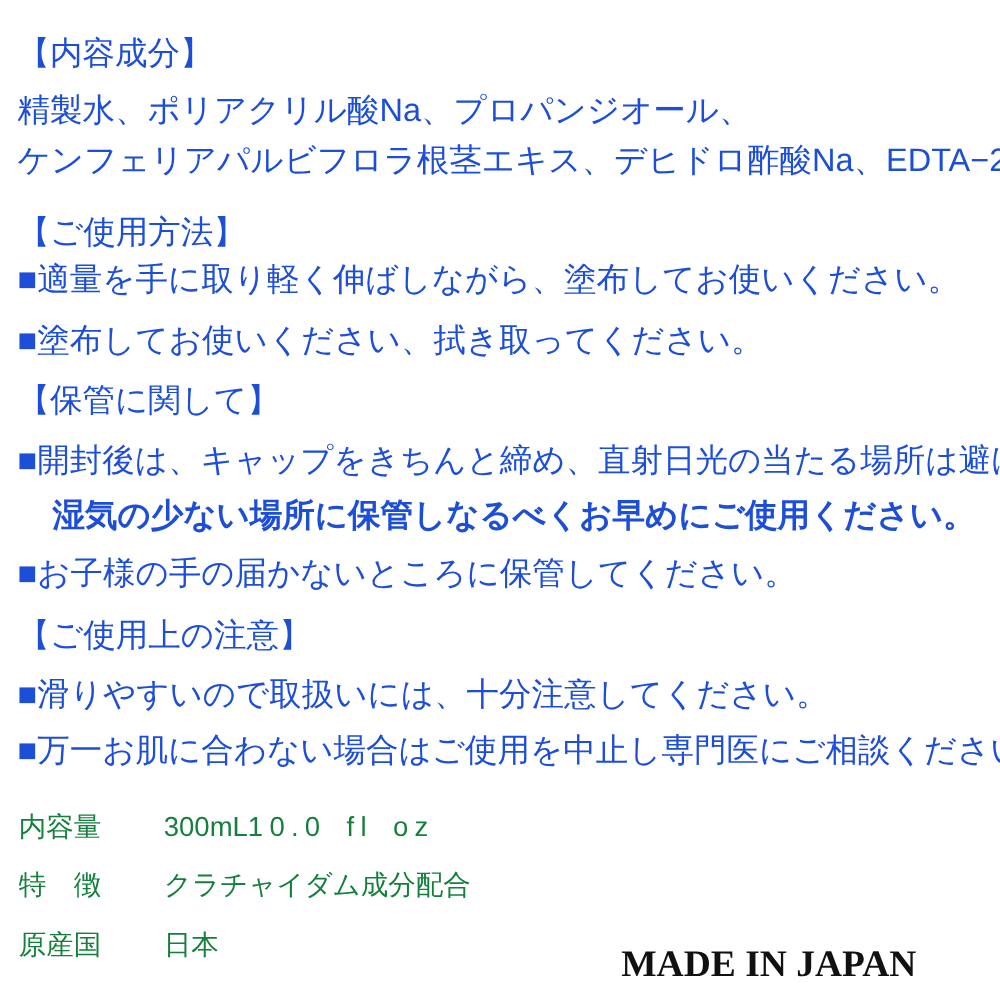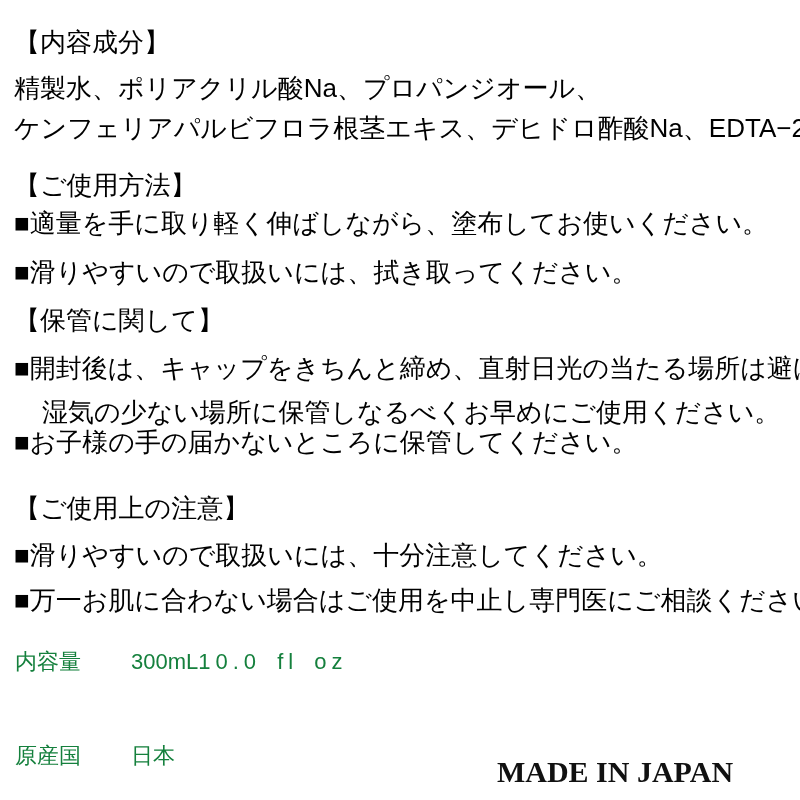--- a/index.html
+++ b/index.html
@@ -18,24 +18,25 @@
     font-family: "Liberation Sans", "DejaVu Sans", sans-serif;
     color: #1a1a1a;
   }
   .jline {
     position: absolute;
     left: 14px;
     font-size: 26px;
     line-height: 34px;
     white-space: nowrap;
     letter-spacing: 0px;
-    color: #000000;
+    color: #1d4ed8;
   }
   .jline.indent {
     left: 42px;
+    font-weight: bold;
   }
   .info-row {
     position: absolute;
     left: 15px;
     font-size: 22px;
     line-height: 40px;
     white-space: nowrap;
     color: #15803d;
     display: flex;
     align-items: baseline;
@@ -71,35 +72,40 @@
 <body>
 
 <div class="page">
 
   <div class="jline" style="top:25px">【内容成分】</div>
   <div class="jline" style="top:71px">精製水、ポリアクリル酸Na、プロパンジオール、</div>
   <div class="jline" style="top:111px">ケンフェリアパルビフロラ根茎エキス、デヒドロ酢酸Na、EDTA−2Na</div>
 
   <div class="jline" style="top:168px">【ご使用方法】</div>
   <div class="jline" style="top:206px">■適量を手に取り軽く伸ばしながら、塗布してお使いください。</div>
-  <div class="jline" style="top:255px">■滑りやすいので取扱いには、拭き取ってください。</div>
+  <div class="jline" style="top:255px">■塗布してお使いください、拭き取ってください。</div>
 
   <div class="jline" style="top:303px">【保管に関して】</div>
   <div class="jline" style="top:351px">■開封後は、キャップをきちんと締め、直射日光の当たる場所は避け、</div>
   <div class="jline indent" style="top:395px">湿気の少ない場所に保管しなるべくお早めにご使用ください。</div>
-  <div class="jline" style="top:425px">■お子様の手の届かないところに保管してください。</div>
+  <div class="jline" style="top:441px">■お子様の手の届かないところに保管してください。</div>
 
   <div class="jline" style="top:538px">■滑りやすいので取扱いには、十分注意してください。</div>
   <div class="jline" style="top:491px">【ご使用上の注意】</div>
   <div class="jline" style="top:583px">■万一お肌に合わない場合はご使用を中止し専門医にご相談ください。</div>
 
   <div class="info-row" style="top:642px">
     <span class="info-label">内容量</span>
     <span class="info-value">300mL</span>
     <span class="info-value2">10.0 fl oz</span>
+  </div>
+  <div class="info-row" style="top:688px">
+    <span class="info-label">特　徴</span>
+    <span class="info-value">クラチャイダム成分配合</span>
+    <span class="info-value2"></span>
   </div>
   <div class="info-row" style="top:736px">
     <span class="info-label">原産国</span>
     <span class="info-value">日本</span>
     <span class="info-value2"></span>
   </div>
 
   <div class="made-in">
     <div>MADE IN JAPAN</div>
     

